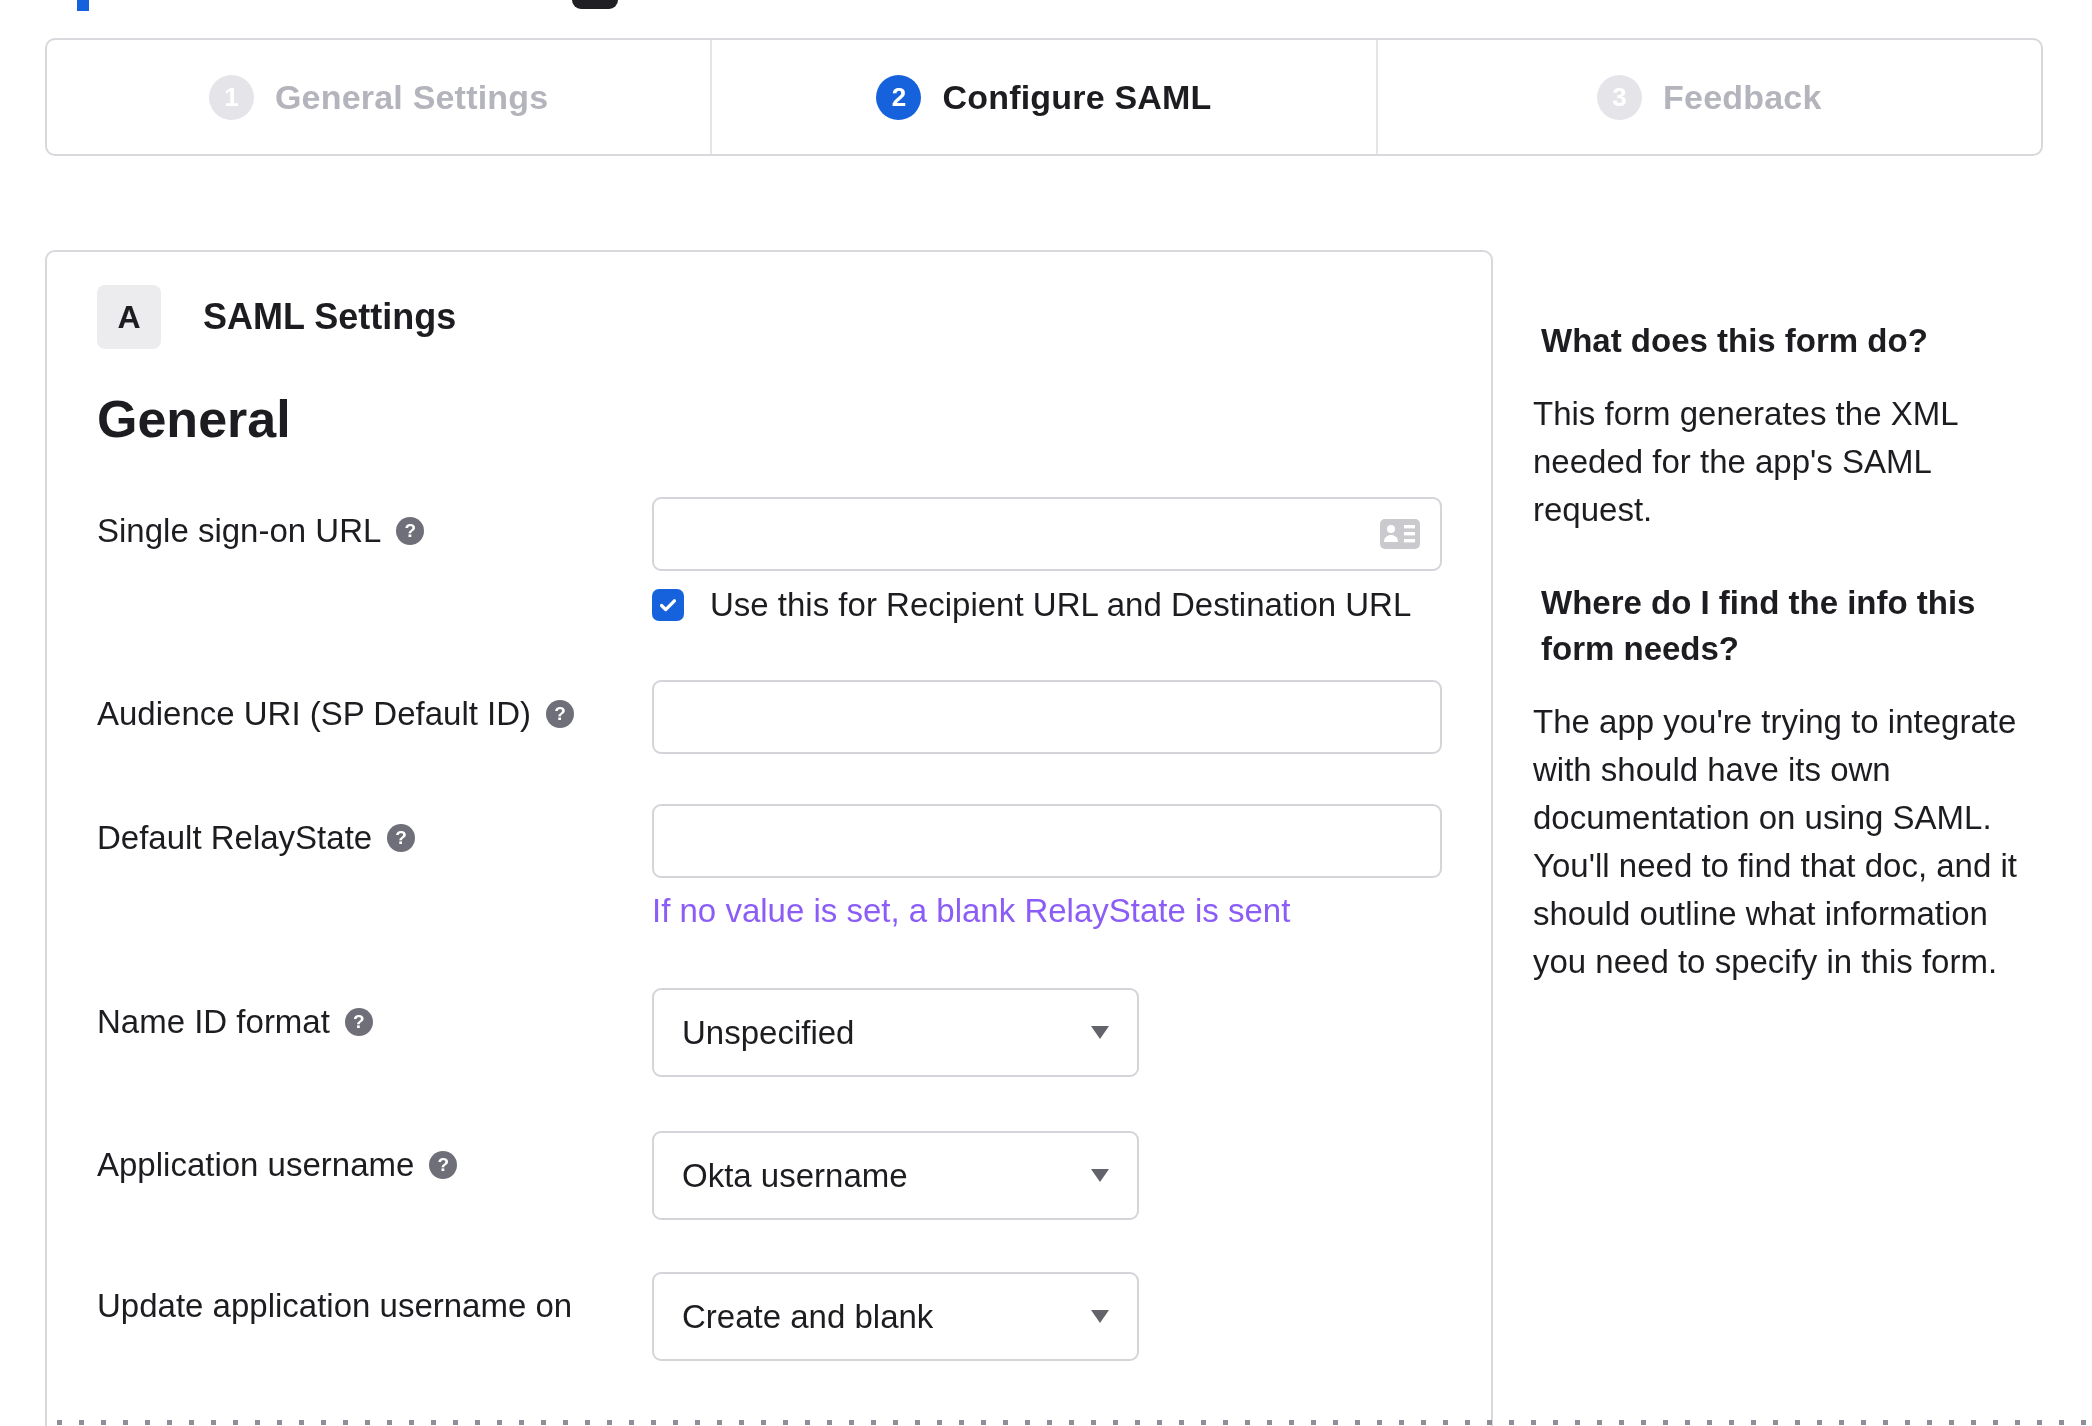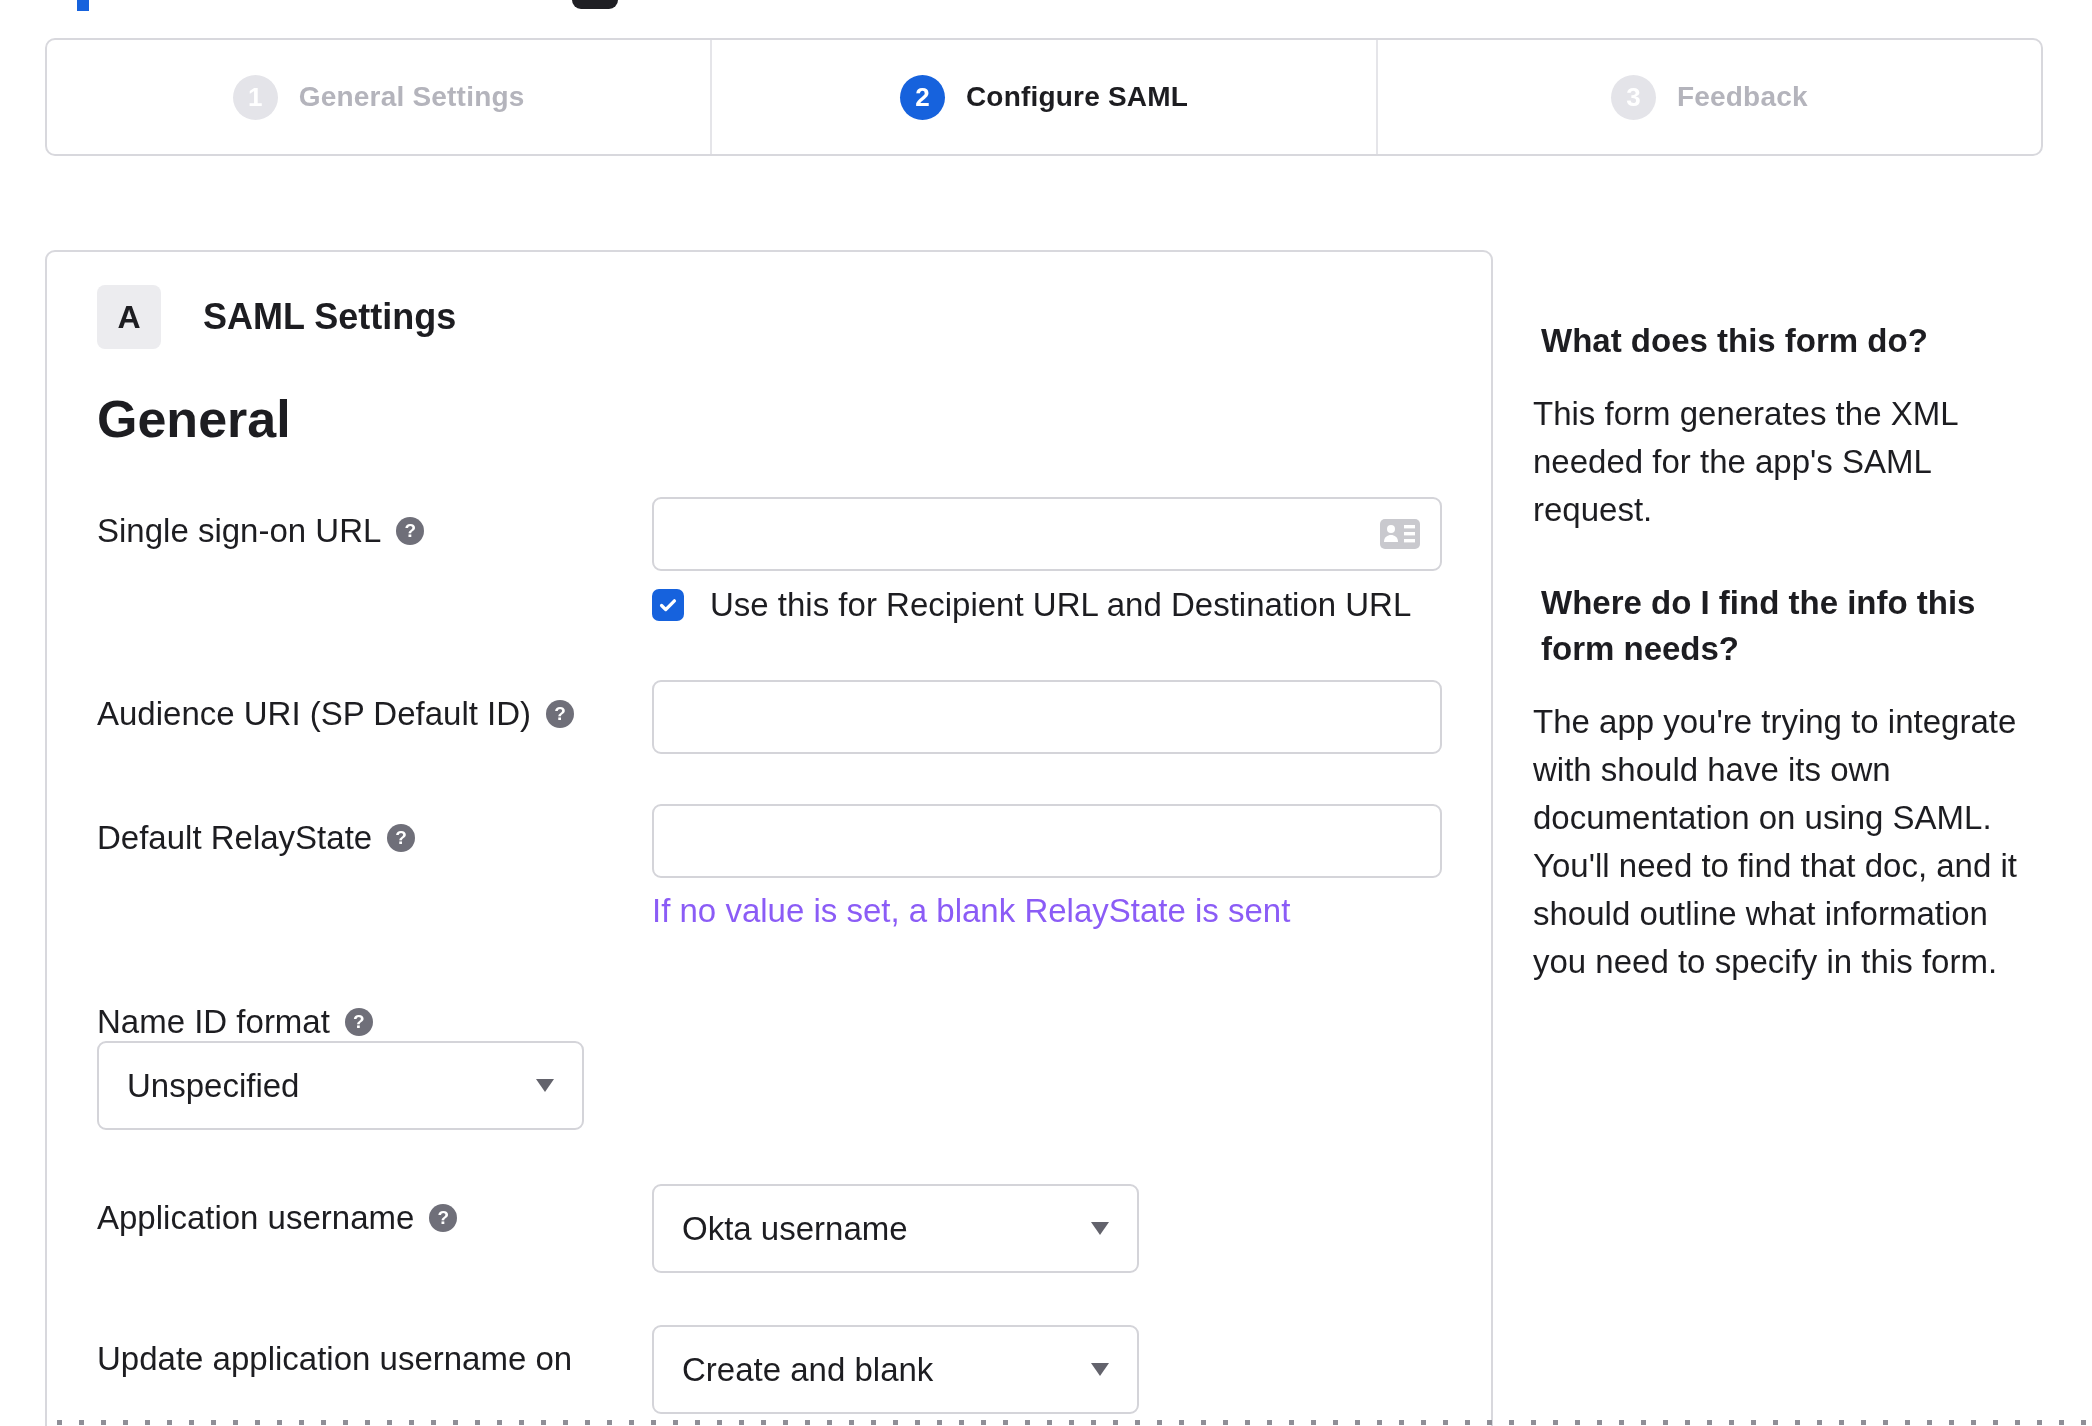--- a/index.html
+++ b/index.html
@@ -28,21 +28,21 @@
     gap: 21px; cursor: pointer;
   }
   .step + .step { border-left: 2px solid #e5e5e9; }
   .step-circle {
     width: 45px; height: 45px; border-radius: 50%;
     display: flex; align-items: center; justify-content: center;
     font-size: 26px; font-weight: bold; color: #ffffff;
     background: #e4e4e9; flex: 0 0 auto;
   }
   .step.active .step-circle { background: #1662dd; }
-  .step-label { font-size: 28px; font-weight: bold; color: #b4b4bc; letter-spacing: .2px; }
+  .step-label { font-size: 34px; font-weight: bold; color: #b4b4bc; letter-spacing: .2px; }
   .step.active .step-label { color: #1d1d21; }
 
   
   .panel {
     position: absolute; left: 45px; top: 250px;
     width: 1448px; height: 1220px;
     background: #fff; border: 2px solid #d8d8dd; border-radius: 10px;
     padding: 33px 0 0 50px;
   }
   .panel-header { display: flex; align-items: center; gap: 42px; }
@@ -52,21 +52,21 @@
     font-size: 32px; font-weight: bold; color: #1d1d21;
   }
   .panel-title { font-size: 36px; font-weight: bold; }
   .section-heading { font-size: 52px; font-weight: bold; margin: 40px 0 0 0; }
 
   
   .row { display: flex; align-items: flex-start; }
   .row-1 { margin-top: 48px; }
   .row-2 { margin-top: 56px; }
   .row-3 { margin-top: 50px; }
-  .row-4 { margin-top: 58px; flex-direction: column; }
+  .row-4 { margin-top: 58px; }
   .row-5 { margin-top: 54px; }
   .row-6 { margin-top: 52px; }
   .label-cell {
     width: 555px; flex: 0 0 auto; padding-top: 15px;
     font-size: 33px; color: #1d1d21; display: flex; align-items: flex-start;
   }
   .help {
     width: 28px; height: 28px; border-radius: 50%; background: #6f6f79;
     color: #fff; font-size: 19px; font-weight: bold; line-height: 28px;
     text-align: center; margin-left: 15px; margin-top: 5px; flex: 0 0 auto; cursor: pointer;

